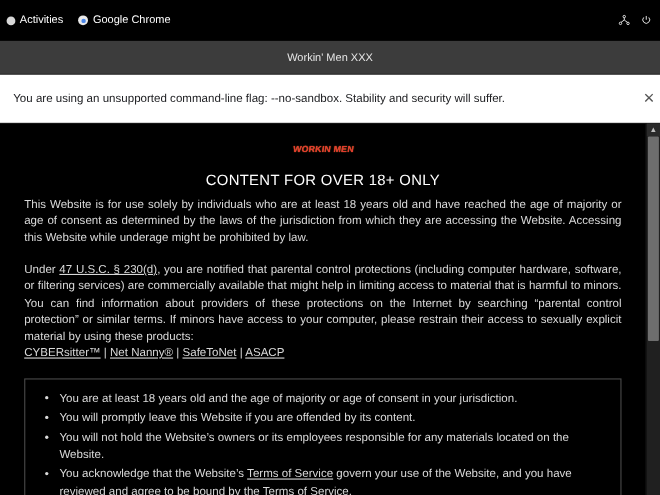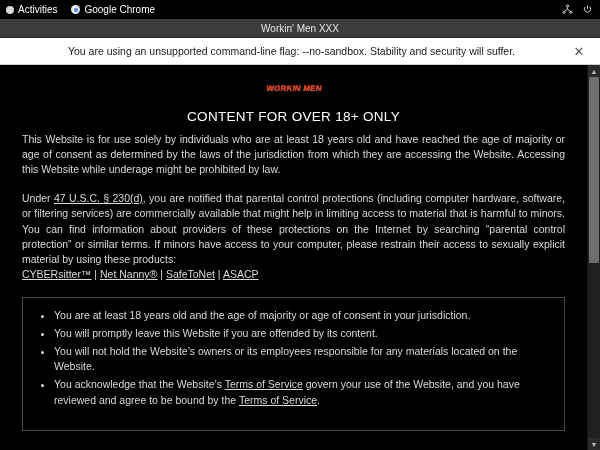--- a/index.html
+++ b/index.html
@@ -6,21 +6,21 @@
   html, body {
     margin: 0; padding: 0;
     width: 600px; height: 450px;
     overflow: hidden;
     background: #000;
     font-family: "Liberation Sans", sans-serif;
   }
 
   
   .topbar {
-    height: 19px;
+    height: 37px;
     background: #000000;
     color: #ffffff;
     display: flex;
     align-items: center;
     font-size: 10px;
     position: relative;
   }
   .topbar-left {
     display: flex;
     align-items: center;
@@ -71,41 +71,40 @@
   .icon-sm { width: 11px; height: 11px; display: block; }
 
   
   .window {
     height: 431px;
     background: #2b2b2b;
     display: flex;
     flex-direction: column;
   }
   .titlebar {
-    height: 19px;
+    height: 31px;
     background: #3c3c3c;
     color: #e6e6e6;
     font-size: 10px;
     display: flex;
     align-items: center;
     justify-content: center;
     border-bottom: 1px solid #2a2a2a;
   }
 
   
   .infobar {
-    height: 27px;
+    height: 44px;
     background: #ffffff;
     color: #202124;
     font-size: 10.5px;
     display: flex;
     align-items: center;
-    padding: 0 13px 0 12px;
+    padding: 0 2px 0 12px;
     border-bottom: 1px solid #d0d0d0;
-    text-align: center;
   }
   .infobar-text { flex: 1; }
   .infobar-close {
     width: 16px; height: 16px;
     display: flex; align-items: center; justify-content: center;
     color: #555;
     font-size: 13px;
     cursor: pointer;
   }
 

